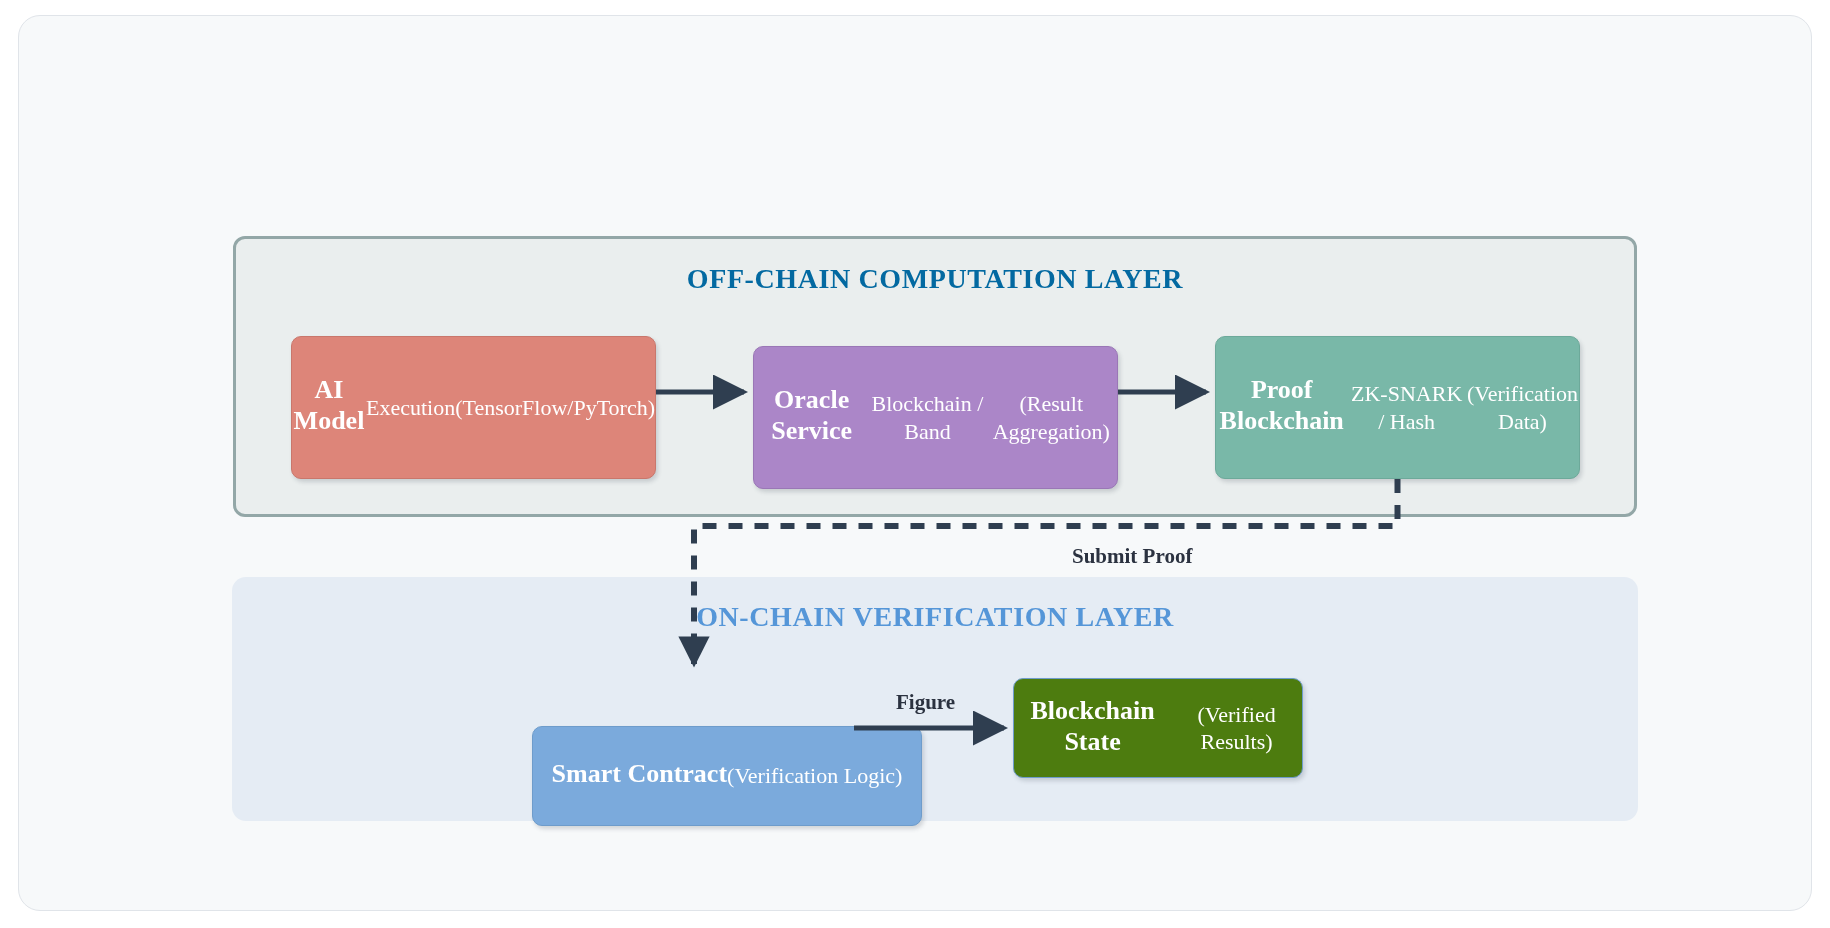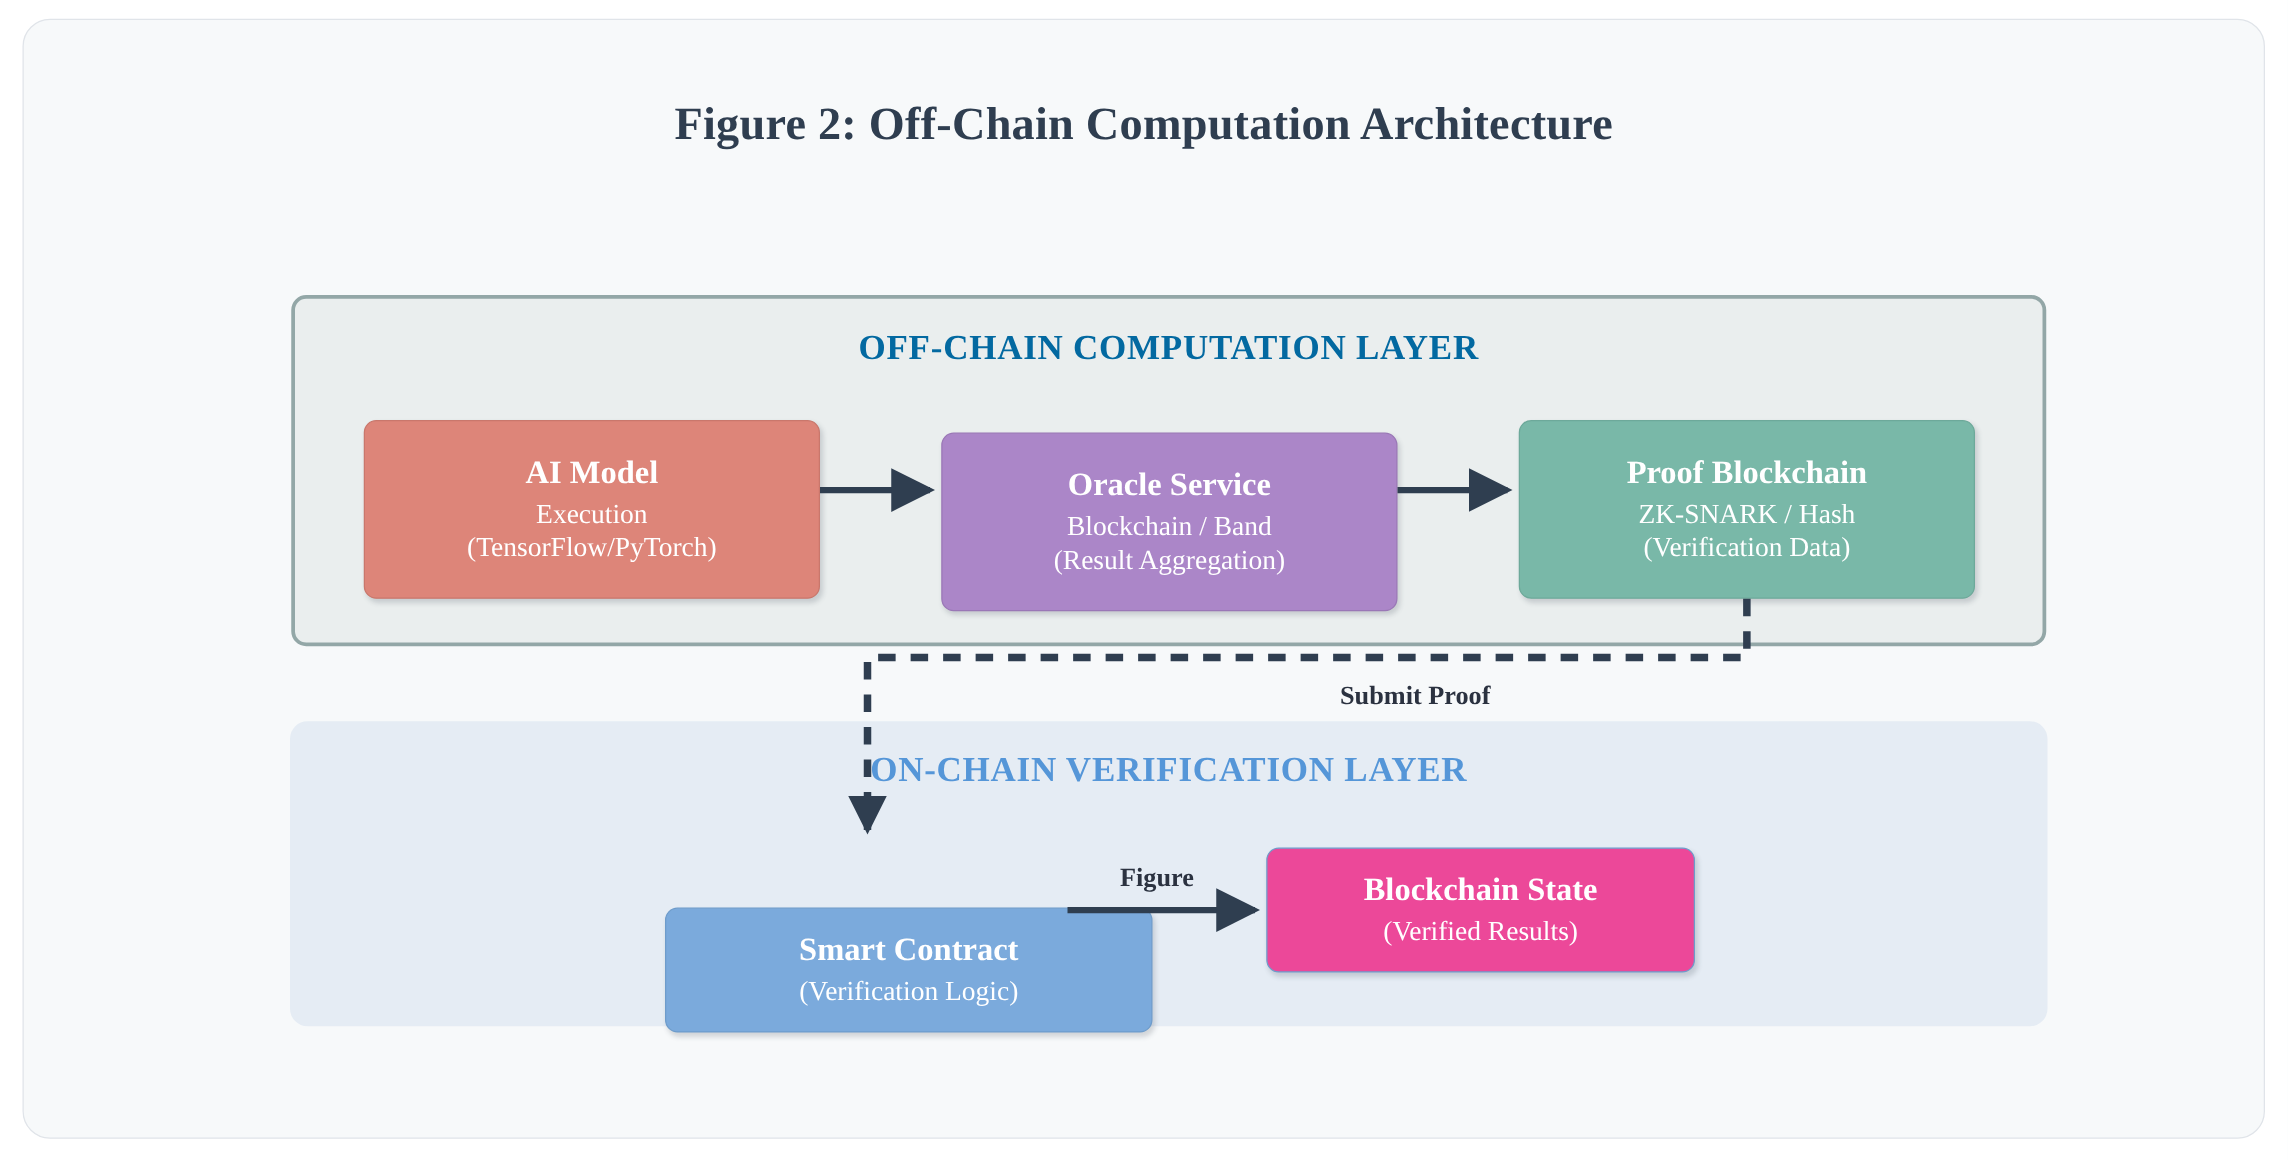--- a/index.html
+++ b/index.html
@@ -84,21 +84,21 @@
     color: #5596d8;
     letter-spacing: 0.6px;
   }
 
   
   .node {
     position: absolute;
     border-radius: 10px;
     box-sizing: border-box;
     display: flex;
-    flex-direction: column;
+    flex-direction: row;
     align-items: center;
     justify-content: center;
     color: #ffffff;
     box-shadow: 2px 3px 4px rgba(60,70,85,0.20);
     text-align: center;
   }
   .node .n-title {
     font-size: 26px;
     font-weight: bold;
     line-height: 1.18;
@@ -111,22 +111,22 @@
 
   #node-ai-model     { left: 272px; top: 320px; width: 365px; height: 143px;
                        background: #dd8579; border: 1.5px solid #c9776c; }
   #node-oracle       { left: 734px; top: 320px; width: 365px; height: 143px;
                        background: #ab86c8; border: 1.5px solid #9a77b6; margin-top: 10px; }
   #node-proof        { left: 1196px; top: 320px; width: 365px; height: 143px;
                        background: #79b8a8; border: 1.5px solid #6da99a; }
 
   #node-smart-contract { left: 513px; top: 662px; width: 390px; height: 100px;
                        background: #7baadc; border: 1.5px solid #6e9ccb; margin-top: 48px; }
-  #node-blockchain-state { left: 994px; top: 662px; width: 343px; height: 100px;
-                       background: #ec4899; border: 1.5px solid #6e9ccb; }
+  #node-blockchain-state { left: 994px; top: 662px; width: 290px; height: 100px;
+                       background: #4d7c0f; border: 1.5px solid #6e9ccb; }
 
   
   #edge-layer {
     position: absolute;
     left: 0; top: 0;
     width: 1794px; height: 896px;
     pointer-events: none;
   }
 
   .edge-label {
@@ -137,21 +137,20 @@
     font-weight: bold;
   }
   #label-submit-proof { left: 1053px; top: 528px; }
   #label-store        { left: 877px;  top: 674px; }
 </style>
 </head>
 <body>
 
 <div id="figure-card">
 
-  <div id="figure-title">Figure 2: Off-Chain Computation Architecture</div>
 
   <div id="offchain-panel">
     <div id="offchain-title">OFF-CHAIN COMPUTATION LAYER</div>
   </div>
 
   <div class="node" id="node-ai-model">
     <div class="n-title">AI Model</div>
     <div class="n-sub">Execution</div>
     <div class="n-sub">(TensorFlow/PyTorch)</div>
   </div>

